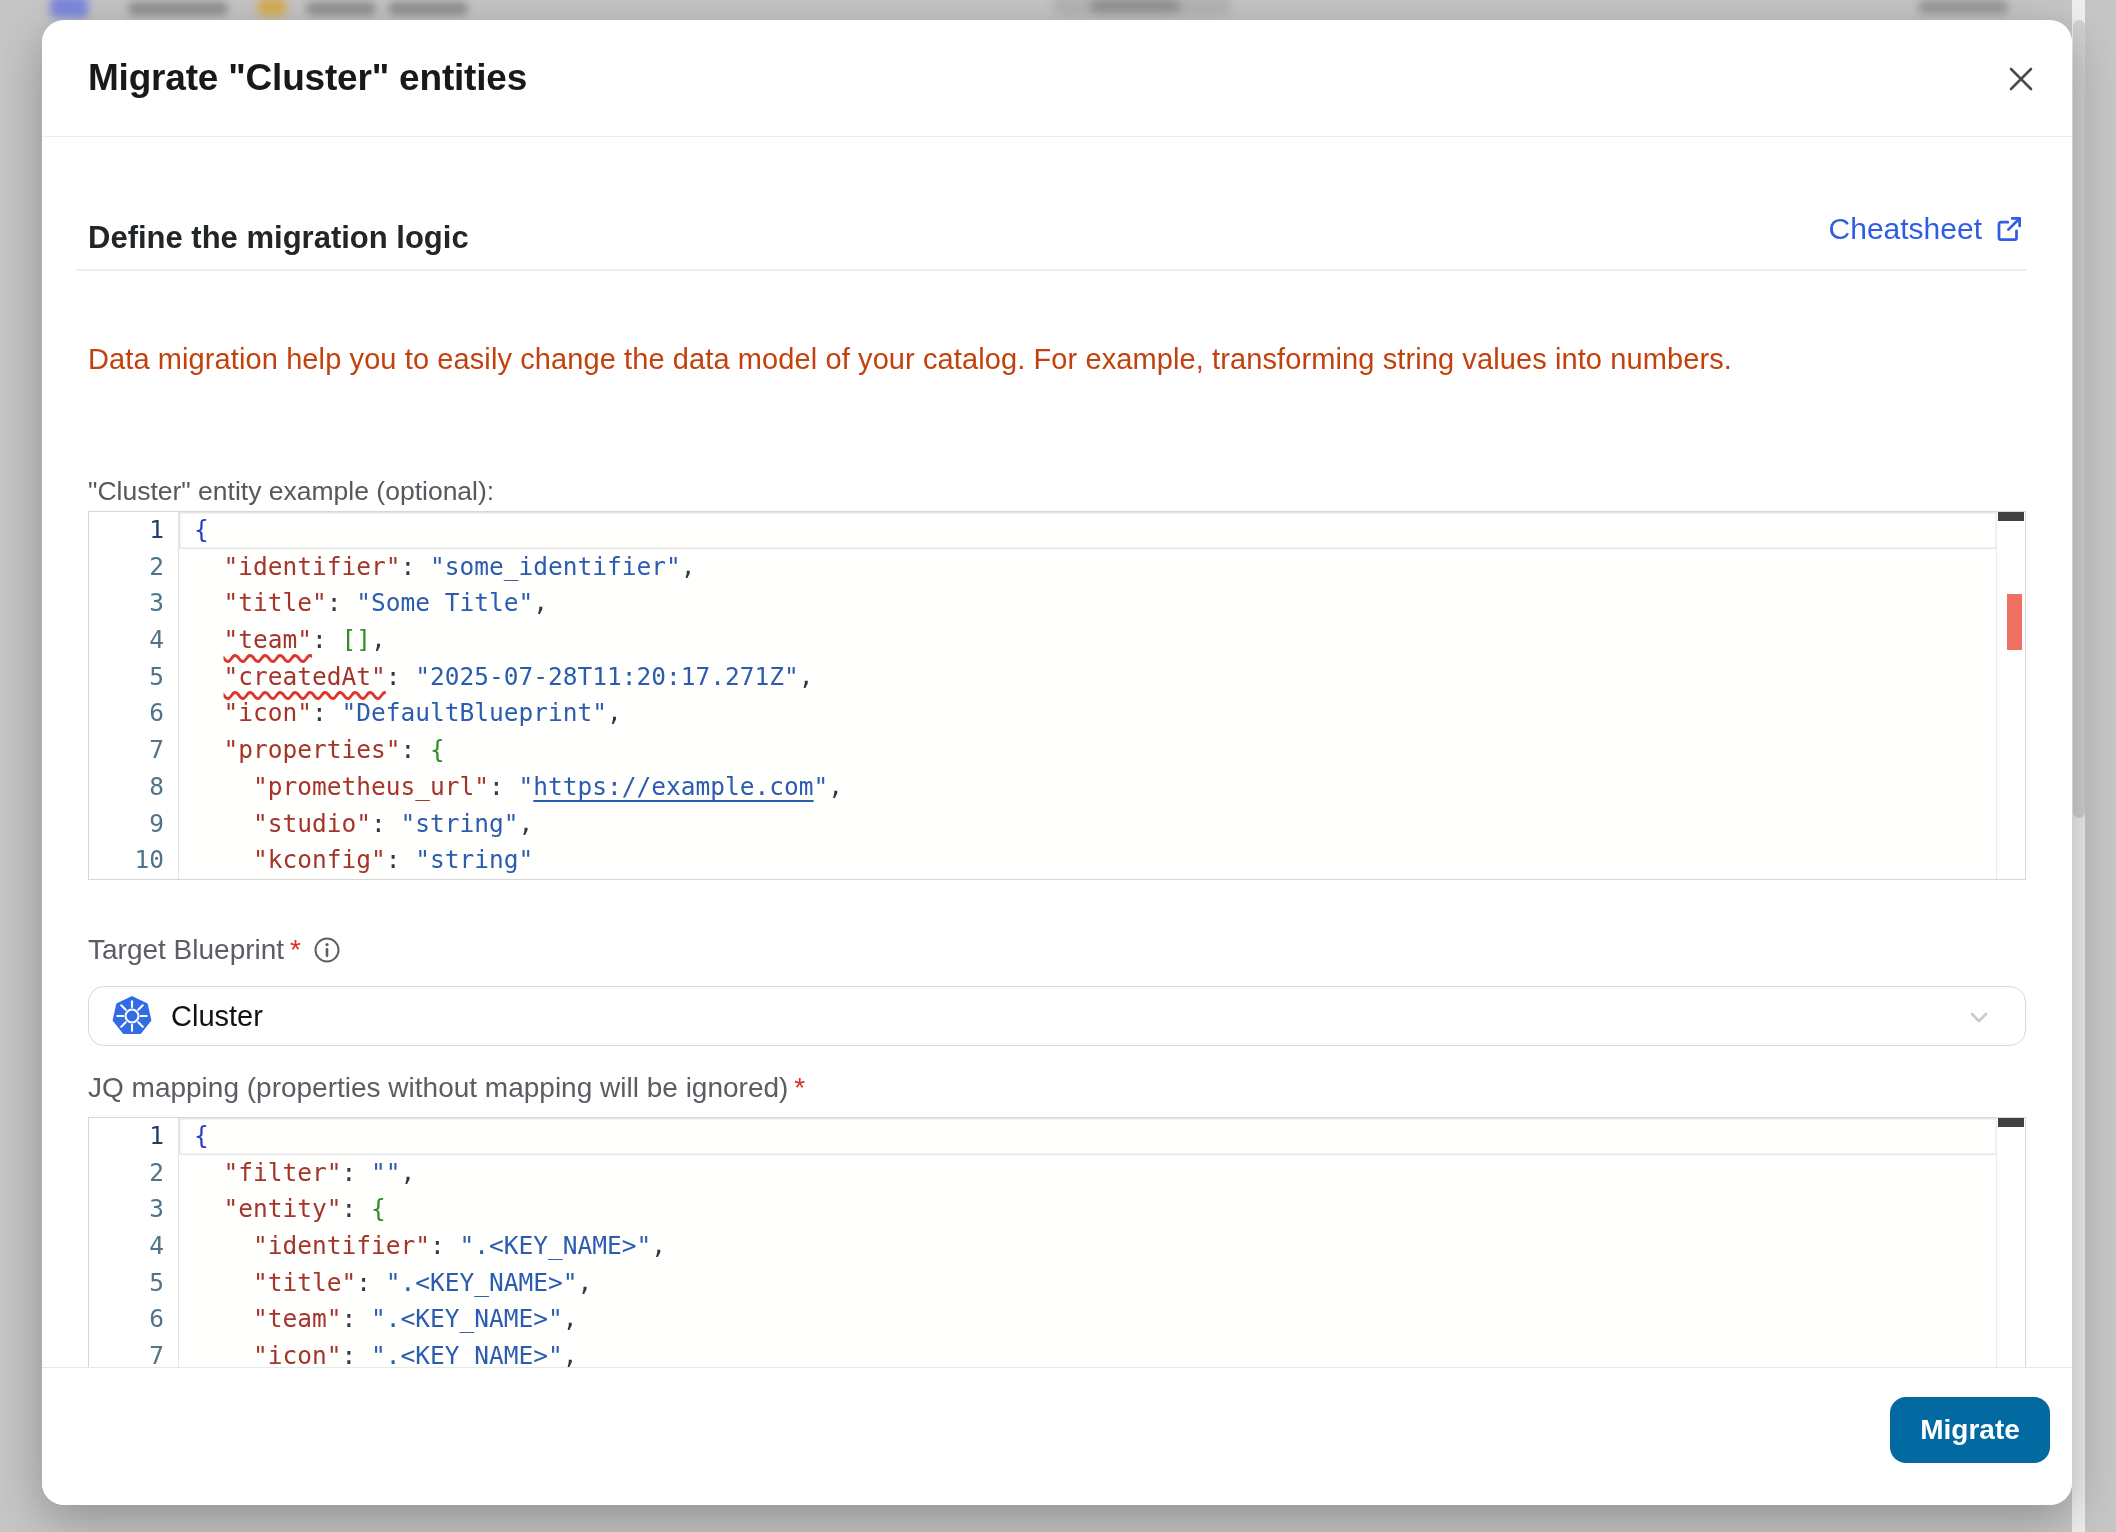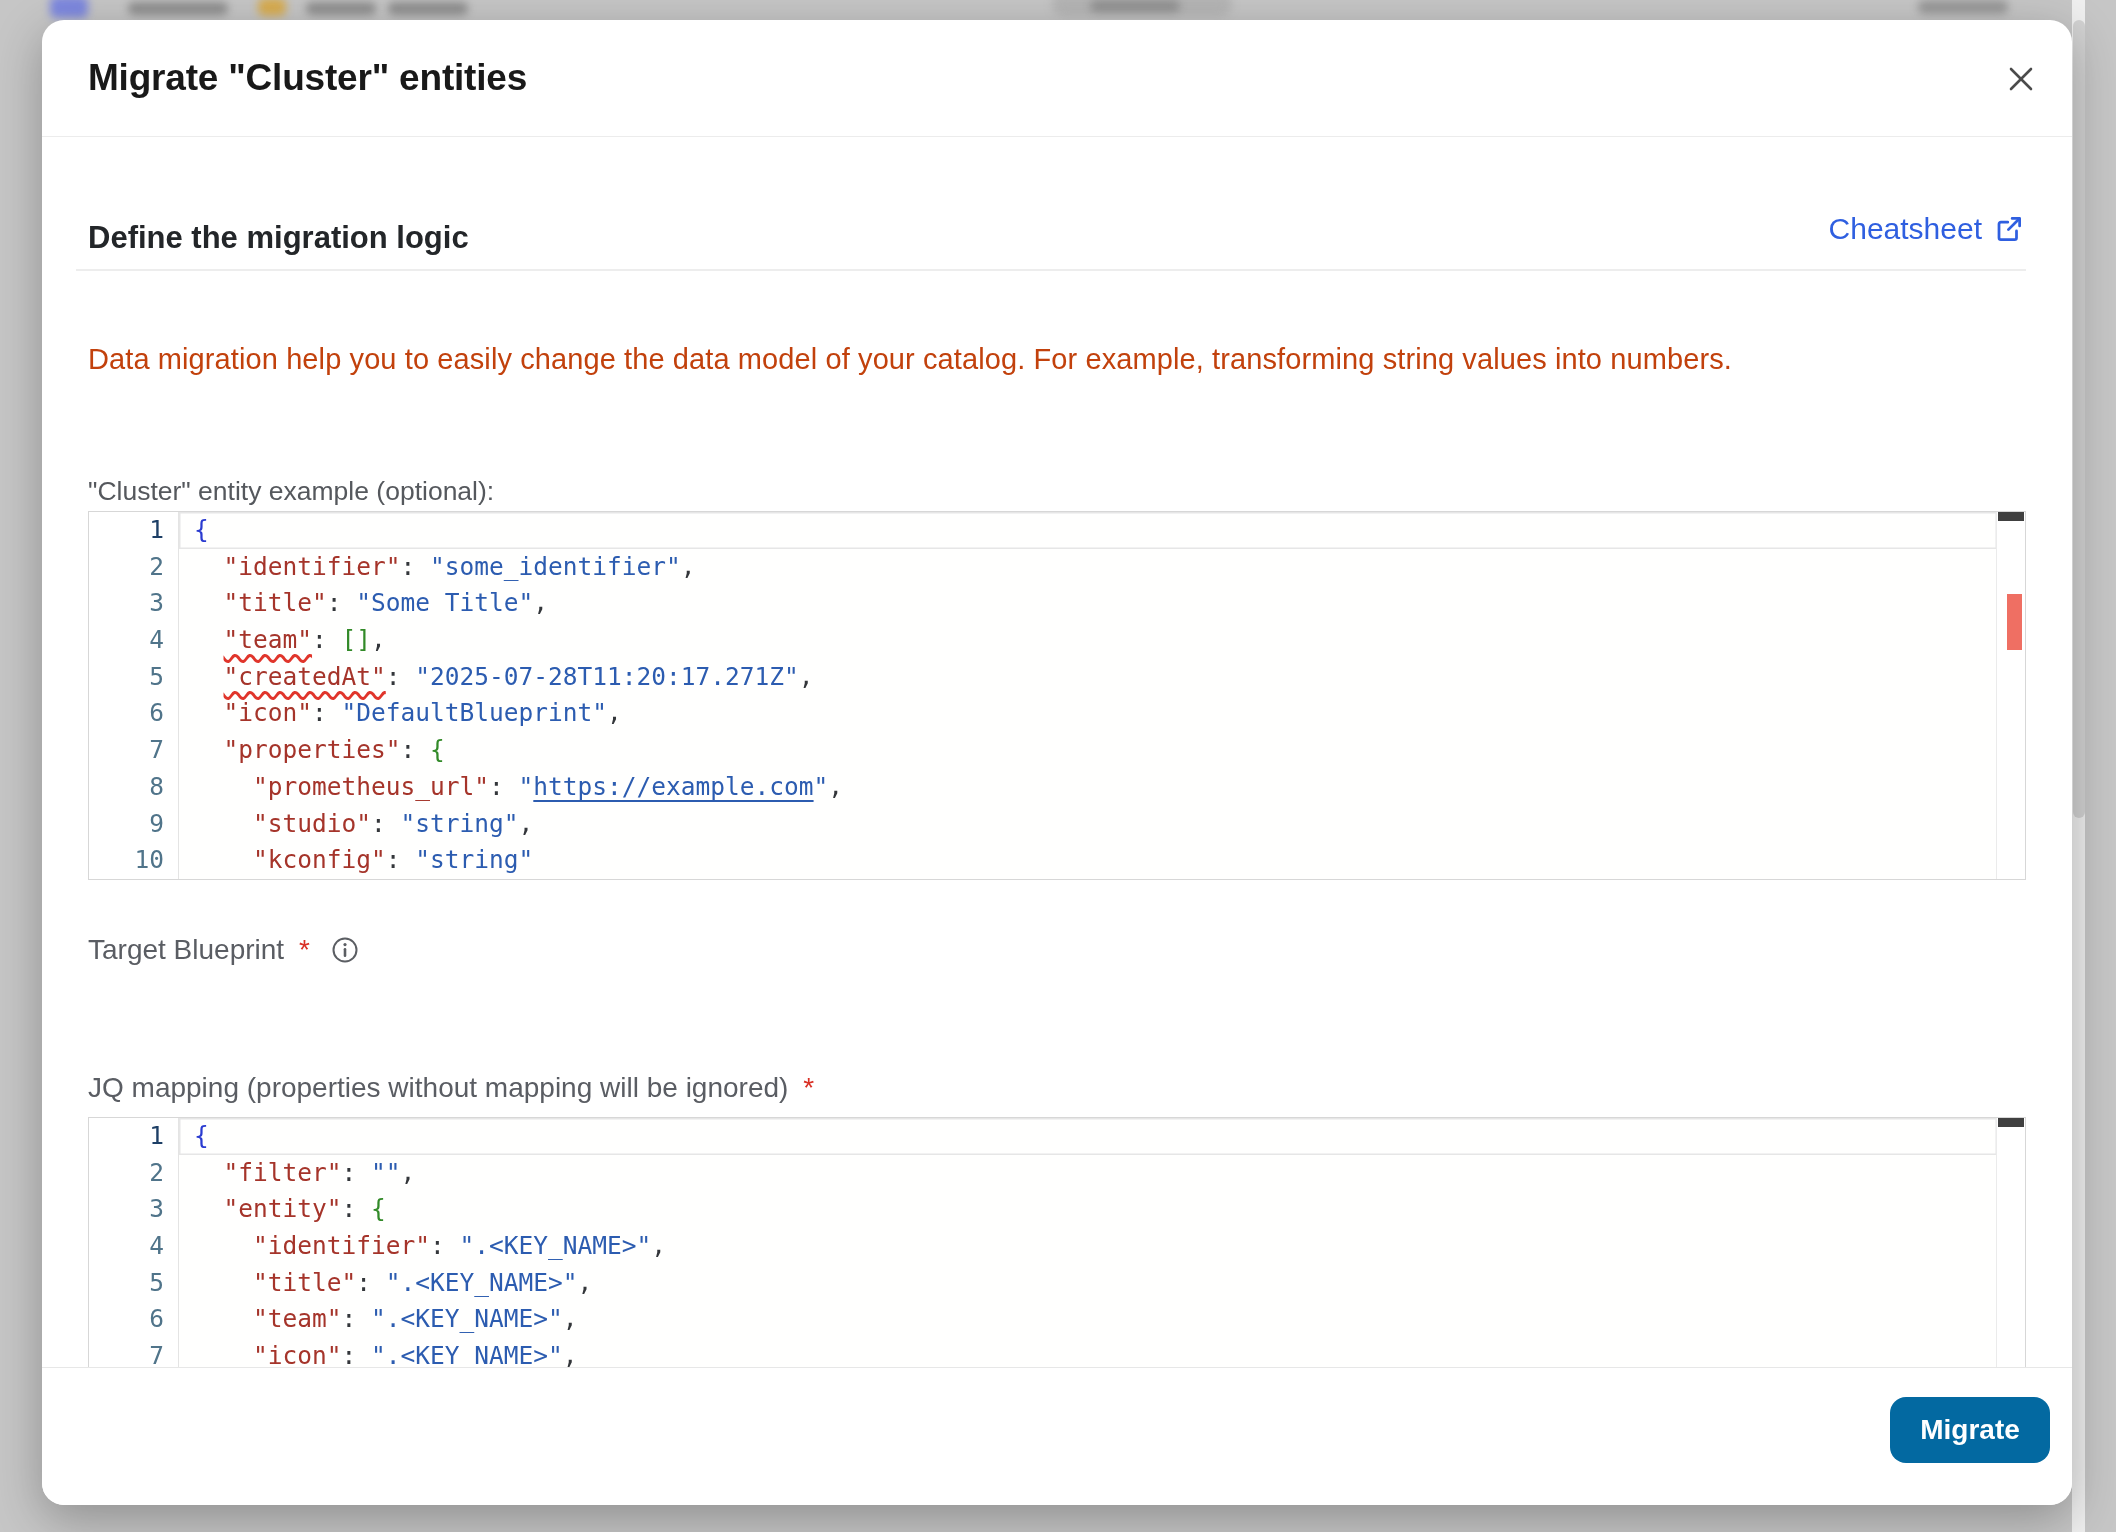--- a/index.html
+++ b/index.html
@@ -18,21 +18,21 @@
           font-size:37px;font-weight:600;color:#191919;letter-spacing:-.2px;}
   .close-btn{position:absolute;right:30px;top:38px;width:42px;height:42px;display:flex;
              align-items:center;justify-content:center;cursor:pointer;background:none;border:none;padding:0;}
   .sect-head{position:absolute;left:46px;top:200px;font-size:31px;font-weight:600;color:#232629;}
   .cheatsheet{position:absolute;right:48px;top:192px;display:flex;align-items:center;gap:12px;
               font-size:30px;font-weight:500;color:#2f5fe0;text-decoration:none;cursor:pointer;}
   .divider2{position:absolute;left:34px;right:46px;top:249px;height:1.5px;background:#ededed;}
   .para{position:absolute;left:46px;right:60px;font-size:29px;color:#c2410c;letter-spacing:.1px;}
   .p1{top:294px;} .p2{top:376px;}
   .small-label{position:absolute;left:46px;top:456px;font-size:26.5px;color:#55585d;}
-  .field-label{position:absolute;left:46px;display:flex;align-items:center;gap:21px;
+  .field-label{position:absolute;left:46px;display:flex;align-items:center;gap:12px;
                font-size:28px;color:#5a5d63;}
   .tb-label{top:914px;} .jq-label{top:1052px;justify-content:space-between;}
   .req{color:#d93025;}
   
   .editor{position:absolute;left:46px;right:46px;background:#fffffe;border:1.5px solid #d7d7d7;
           overflow:hidden;font-family:"DejaVu Sans Mono",monospace;font-size:24.5px;}
   .ed1{top:491px;height:367px;} .ed2{top:1097px;height:250px;}
   .lines{position:absolute;inset:0 28px 0 0;}
   .ln{display:flex;height:36.7px;line-height:36.7px;}
   .num{flex:0 0 90px;box-sizing:border-box;text-align:right;padding-right:14px;color:#50748a;
@@ -159,20 +159,40 @@
     <div class="field-label tb-label">
       <span>Target Blueprint</span>
         <span class="req" style="margin-left:-6px;">*</span>
       <svg width="28" height="28" viewBox="0 0 28 28" fill="none">
         <circle cx="14" cy="14" r="11.5" stroke="#5b5e63" stroke-width="2"></circle>
         <circle cx="14" cy="8.6" r="1.6" fill="#5b5e63"></circle>
         <rect x="12.7" y="12" width="2.6" height="9" rx="1.3" fill="#5b5e63"></rect>
       </svg>
     </div>
 
+    <div class="select">
+      <svg width="42" height="42" viewBox="0 0 40 40">
+        <polygon points="20,1 34.9,8.2 38.5,24.2 28.3,37.1 11.7,37.1 1.5,24.2 5.1,8.2" fill="#326ce5"></polygon>
+        <circle cx="20" cy="20" r="6.2" stroke="#ffffff" stroke-width="2" fill="none"></circle>
+        <g stroke="#ffffff" stroke-width="2" stroke-linecap="round">
+          <line x1="28.5" y1="20" x2="34" y2="20"></line>
+            <line x1="11.5" y1="20" x2="6" y2="20"></line>
+          <line x1="20" y1="28.5" x2="20" y2="34"></line>
+            <line x1="20" y1="11.5" x2="20" y2="6"></line>
+          <line x1="26" y1="26" x2="30.2" y2="30.2"></line>
+            <line x1="14" y1="14" x2="9.8" y2="9.8"></line>
+          <line x1="14" y1="26" x2="9.8" y2="30.2"></line>
+            <line x1="26" y1="14" x2="30.2" y2="9.8"></line>
+        </g>
+      </svg>
+      <span class="select-value">Cluster</span>
+      <svg class="chevron" width="28" height="28" viewBox="0 0 28 28" fill="none">
+        <polyline points="7,11 14,18 21,11" stroke="#c9c9c9" stroke-width="2.6" stroke-linecap="round" stroke-linejoin="round"></polyline>
+      </svg>
+    </div>
 
     <div class="field-label jq-label">
       <span>JQ mapping (properties without mapping will be ignored)</span>
         <span class="req" style="margin-left:-6px;">*</span>
     </div>
 
     <div class="editor ed2">
       <div class="lines">
           <div class="ln active">
             <span class="num">1</span>

